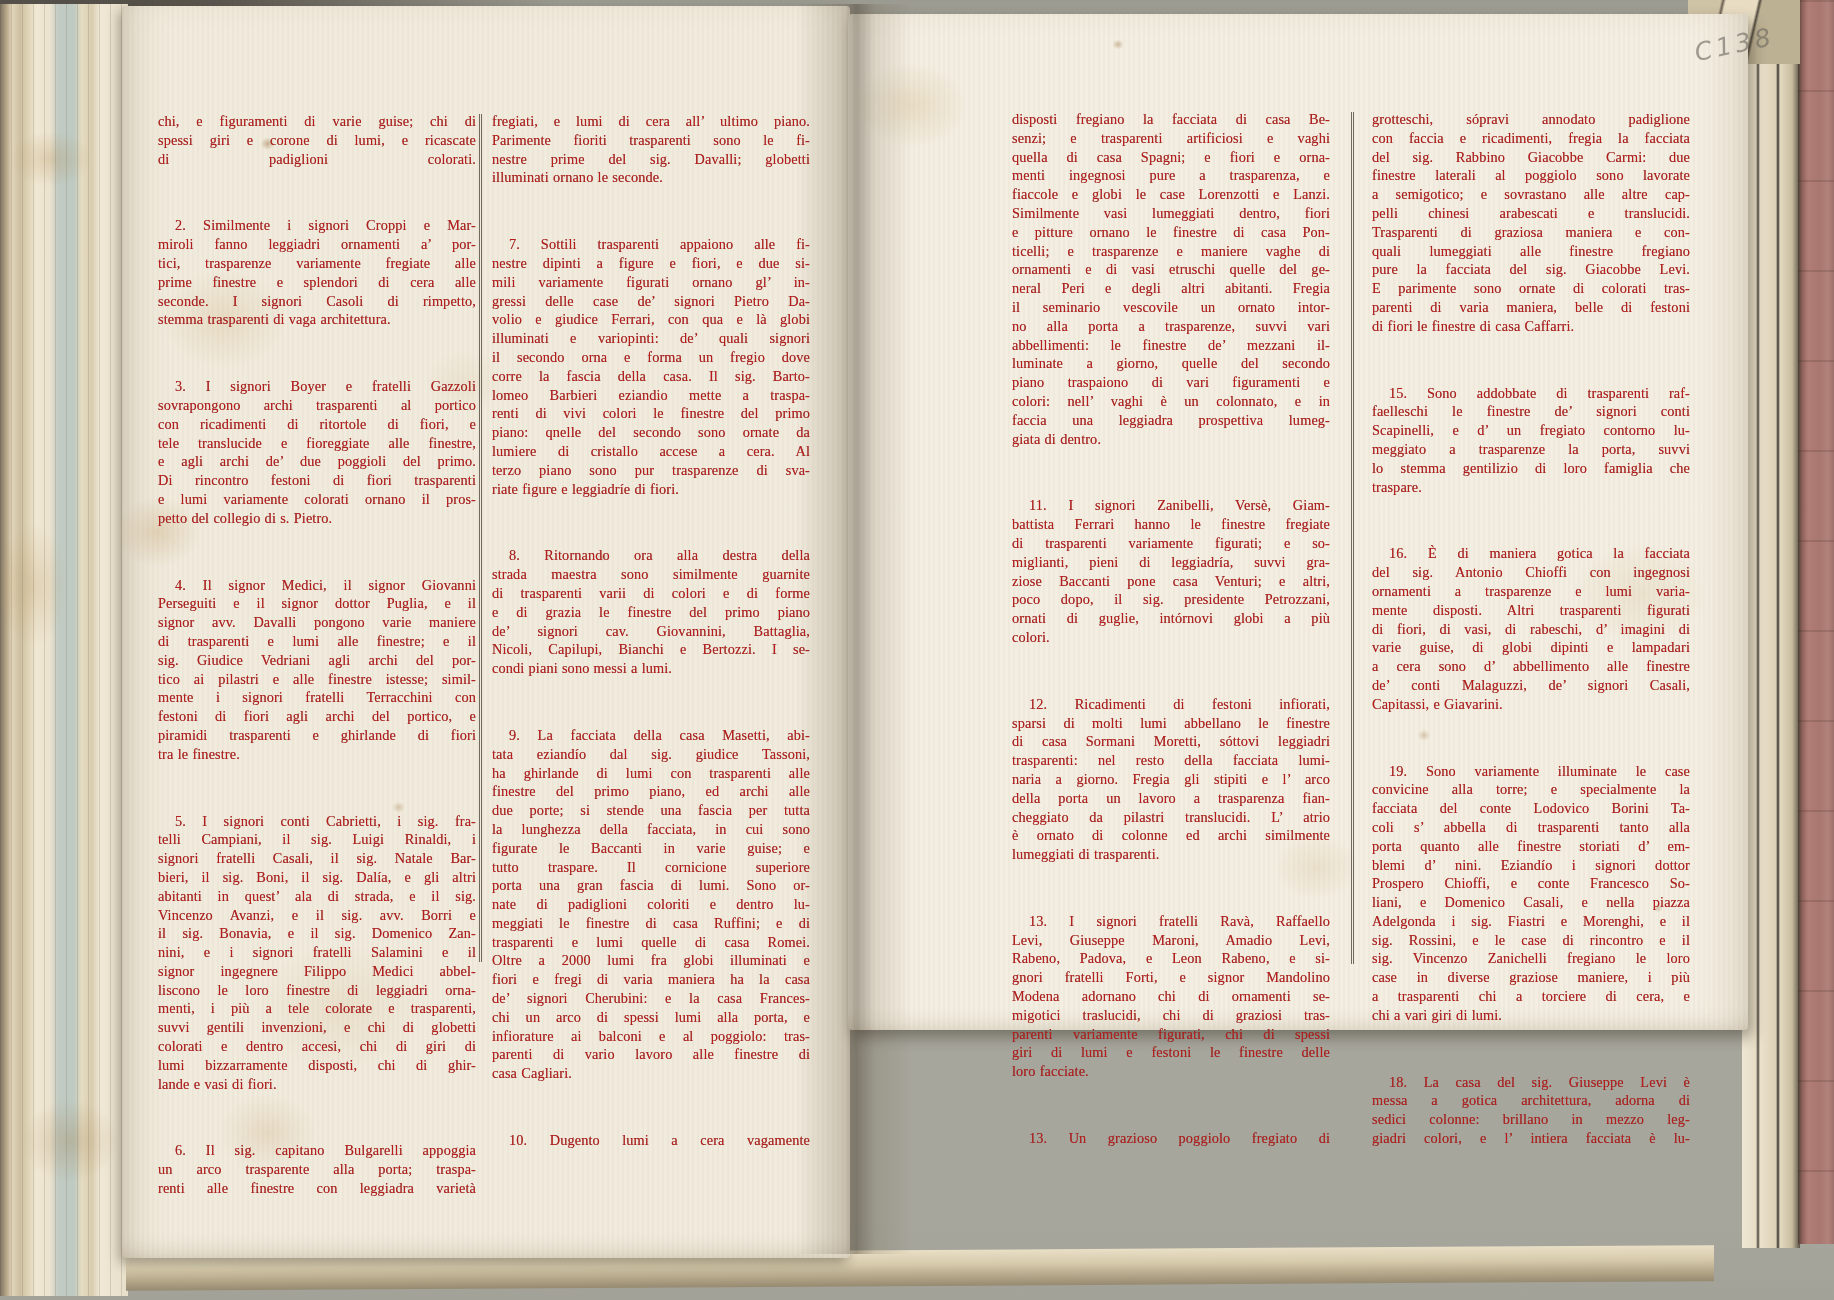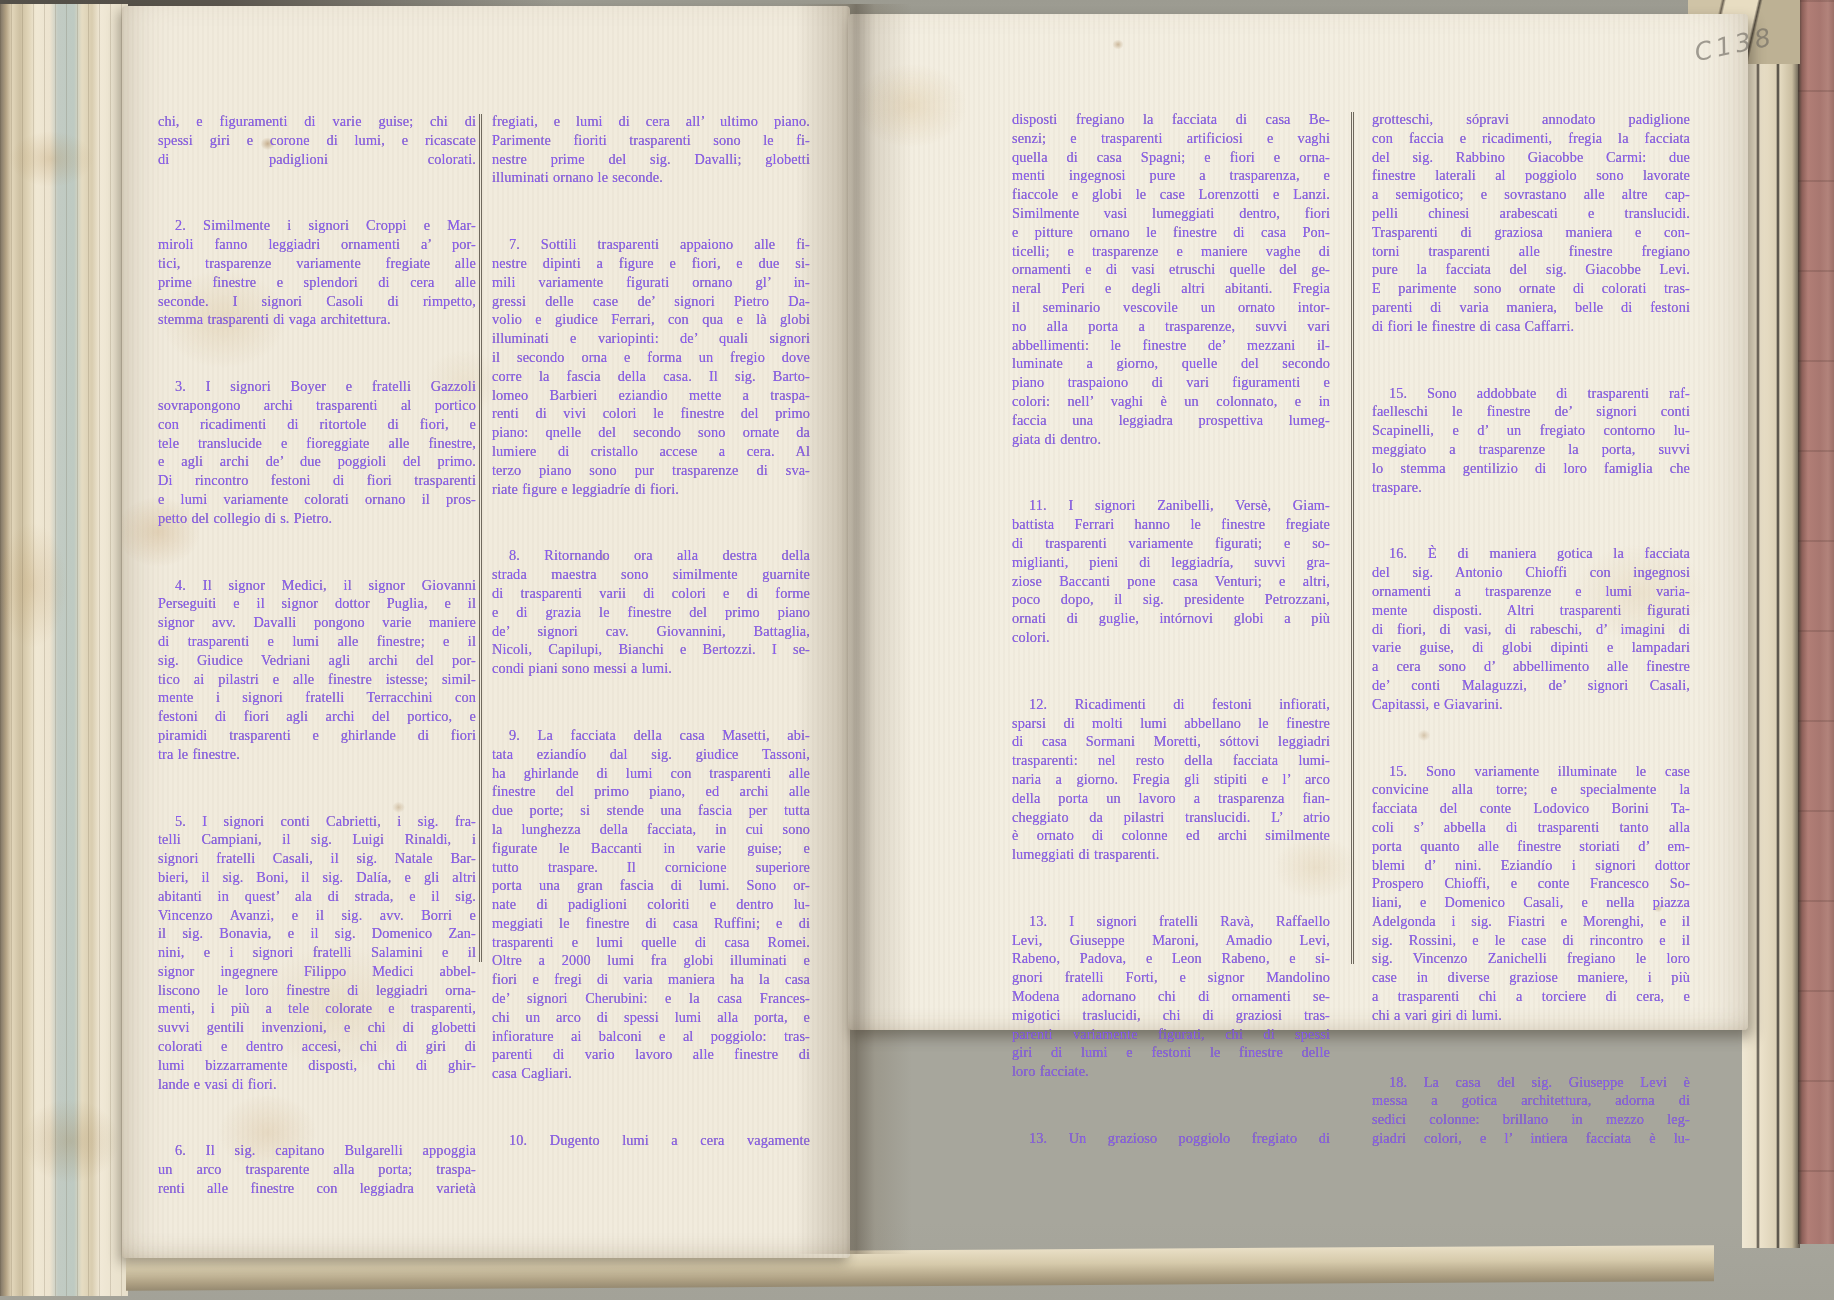--- a/index.html
+++ b/index.html
@@ -69,21 +69,21 @@
     radial-gradient(8px 7px at 30% 3%,rgba(150,108,55,.40),transparent 70%),
     radial-gradient(9px 8px at 64% 71%,rgba(150,108,55,.30),transparent 70%),
     radial-gradient(7px 6px at 90% 88%,rgba(150,108,55,.32),transparent 70%);}
 
   
   .gutter{position:absolute;left:796px;top:4px;width:116px;height:1250px;pointer-events:none;
     background:linear-gradient(90deg,rgba(96,80,56,0) 0%,rgba(96,80,56,.26) 42%,rgba(66,54,38,.40) 52%,rgba(96,80,56,.16) 68%,rgba(96,80,56,0) 100%);}
 
   
   .col{position:absolute;width:318px;font-size:14.3px;line-height:18.8px;
-    color:#8b5cf6;letter-spacing:.12px;word-spacing:.5px;
+    color:#b91c1c;letter-spacing:.12px;word-spacing:.5px;
     text-shadow:0 0 .4px rgba(58,52,44,.55);}
   .tl{white-space:nowrap;text-align:justify;text-align-last:justify;}
   .tl.end{text-align-last:left;}
   .tl.ind{padding-left:17px;margin-top:48px;}
   .col-a{left:36px;top:106px;}   
   .col-b{left:370px;top:106px;}
   .col-c{left:164px;top:96px;}   
   .col-d{left:524px;top:96px;}
   .rule{position:absolute;width:0;border-left:3px double rgba(74,68,58,.78);}
   .rule-left{left:357px;top:108px;height:848px;}
@@ -261,41 +261,41 @@
       </div>
     <div class="rule rule-right"></div>
     <div class="col col-d">
         <div class="tl">grotteschi, sópravi annodato padiglione</div>
         <div class="tl">con faccia e ricadimenti, fregia la facciata</div>
         <div class="tl">del sig. Rabbino Giacobbe Carmi: due</div>
         <div class="tl">finestre laterali al poggiolo sono lavorate</div>
         <div class="tl">a semigotico; e sovrastano alle altre cap-</div>
         <div class="tl">pelli chinesi arabescati e translucidi.</div>
         <div class="tl">Trasparenti di graziosa maniera e con-</div>
-        <div class="tl">torni trasparenti alle finestre fregiano</div>
+        <div class="tl">quali lumeggiati alle finestre fregiano</div>
         <div class="tl">pure la facciata del sig. Giacobbe Levi.</div>
         <div class="tl">E parimente sono ornate di colorati tras-</div>
         <div class="tl">parenti di varia maniera, belle di festoni</div>
         <div class="tl end">di fiori le finestre di casa Caffarri.</div>
         <div class="tl ind">15. Sono addobbate di trasparenti raf-</div>
         <div class="tl">faelleschi le finestre de’ signori conti</div>
         <div class="tl">Scapinelli, e d’ un fregiato contorno lu-</div>
         <div class="tl">meggiato a trasparenze la porta, suvvi</div>
         <div class="tl">lo stemma gentilizio di loro famiglia che</div>
         <div class="tl end">traspare.</div>
         <div class="tl ind">16. È di maniera gotica la facciata</div>
         <div class="tl">del sig. Antonio Chioffi con ingegnosi</div>
         <div class="tl">ornamenti a trasparenze e lumi varia-</div>
         <div class="tl">mente disposti. Altri trasparenti figurati</div>
         <div class="tl">di fiori, di vasi, di rabeschi, d’ imagini di</div>
         <div class="tl">varie guise, di globi dipinti e lampadari</div>
         <div class="tl">a cera sono d’ abbellimento alle finestre</div>
         <div class="tl">de’ conti Malaguzzi, de’ signori Casali,</div>
         <div class="tl end">Capitassi, e Giavarini.</div>
-        <div class="tl ind">15. Sono variamente illuminate le case</div>
+        <div class="tl ind">19. Sono variamente illuminate le case</div>
         <div class="tl">convicine alla torre; e specialmente la</div>
         <div class="tl">facciata del conte Lodovico Borini Ta-</div>
         <div class="tl">coli s’ abbella di trasparenti tanto alla</div>
         <div class="tl">porta quanto alle finestre storiati d’ em-</div>
         <div class="tl">blemi d’ nini. Eziandío i signori dottor</div>
         <div class="tl">Prospero Chioffi, e conte Francesco So-</div>
         <div class="tl">liani, e Domenico Casali, e nella piazza</div>
         <div class="tl">Adelgonda i sig. Fiastri e Morenghi, e il</div>
         <div class="tl">sig. Rossini, e le case di rincontro e il</div>
         <div class="tl">sig. Vincenzo Zanichelli fregiano le loro</div>

